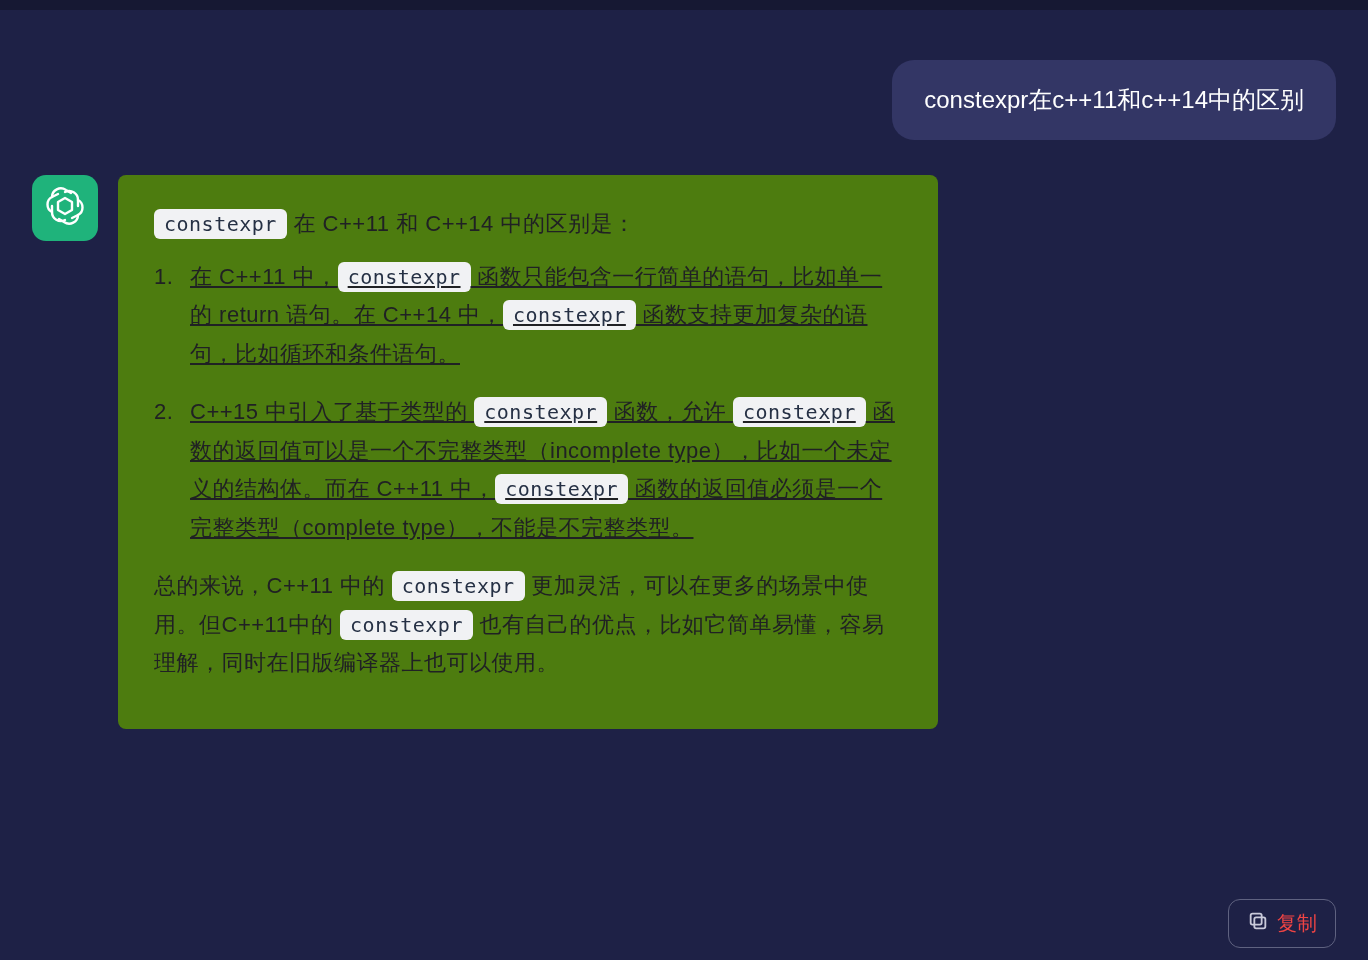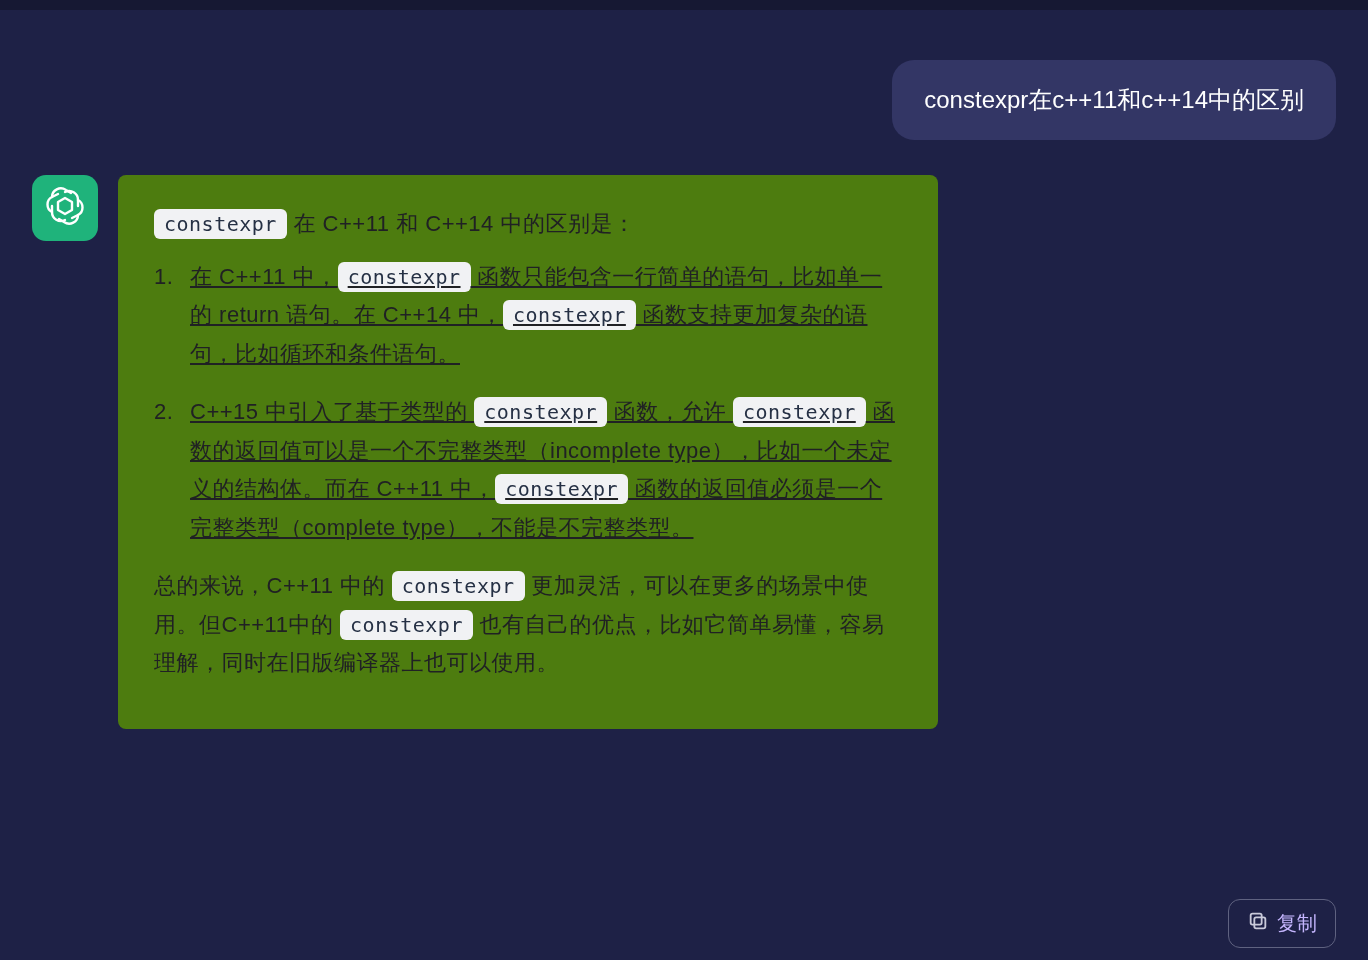--- a/index.html
+++ b/index.html
@@ -11,21 +11,21 @@
 .assistant-row { position:absolute; left:32px; top:165px; display:flex; align-items:flex-start; gap:20px; width:1030px; }
 .avatar { width:66px; height:66px; border-radius:14px; background:#1fb37b; display:flex; align-items:center; justify-content:center; flex-shrink:0; }
 .avatar svg { width:40px; height:40px; }
 .answer-card { background:#4d7c0f; border-radius:8px; padding:30px 36px 36px 36px; width:820px; color:#202124; font-size:22px; line-height:1.75; letter-spacing:0.5px; }
 .answer-card p { margin-bottom:10px; }
 .answer-card ol { list-style:none; margin:14px 0 18px 0;text-decoration:underline; }
 .answer-card ol li { position:relative; padding-left:36px; margin-bottom:20px; }
 .answer-card ol li::before { content:attr(data-ord) "."; position:absolute; left:0; top:0; }
 code.inline { background:#f1f2f4; color:#253044; font-family:ui-monospace,Menlo,Consolas,monospace; font-size:20px; padding:3px 10px; border-radius:6px; }
 .action-bar { position:absolute; right:32px; bottom:12px; display:flex; gap:16px; }
-.action-btn { display:flex; align-items:center; gap:8px; padding:10px 18px; border:1.5px solid #5f6280; border-radius:12px; color:#c4b5fd; font-size:20px; cursor:pointer; background:transparent; }
+.action-btn { display:flex; align-items:center; gap:8px; padding:10px 18px; border:1.5px solid #5f6280; border-radius:12px; color:#ef4444; font-size:20px; cursor:pointer; background:transparent; }
 .action-btn svg { width:22px; height:22px; }
 </style>
 </head>
 <body>
 
 <div class="page">
   <div class="topbar"></div>
 
   <div class="chat-area">
 

